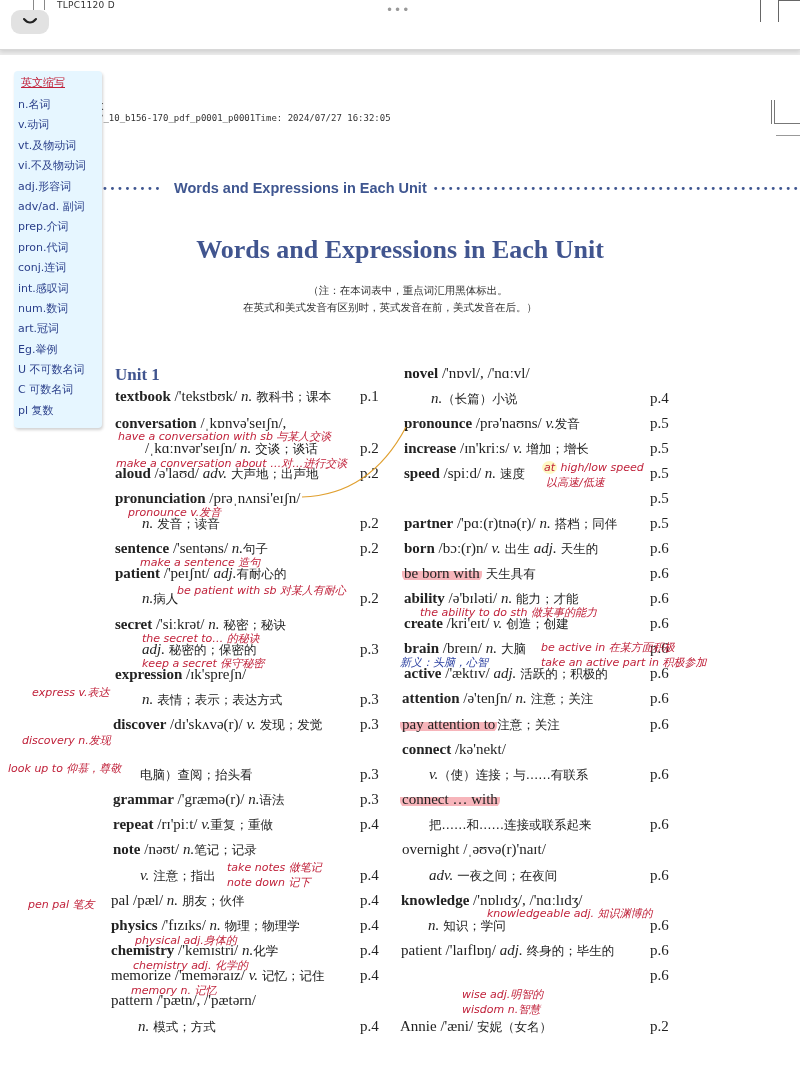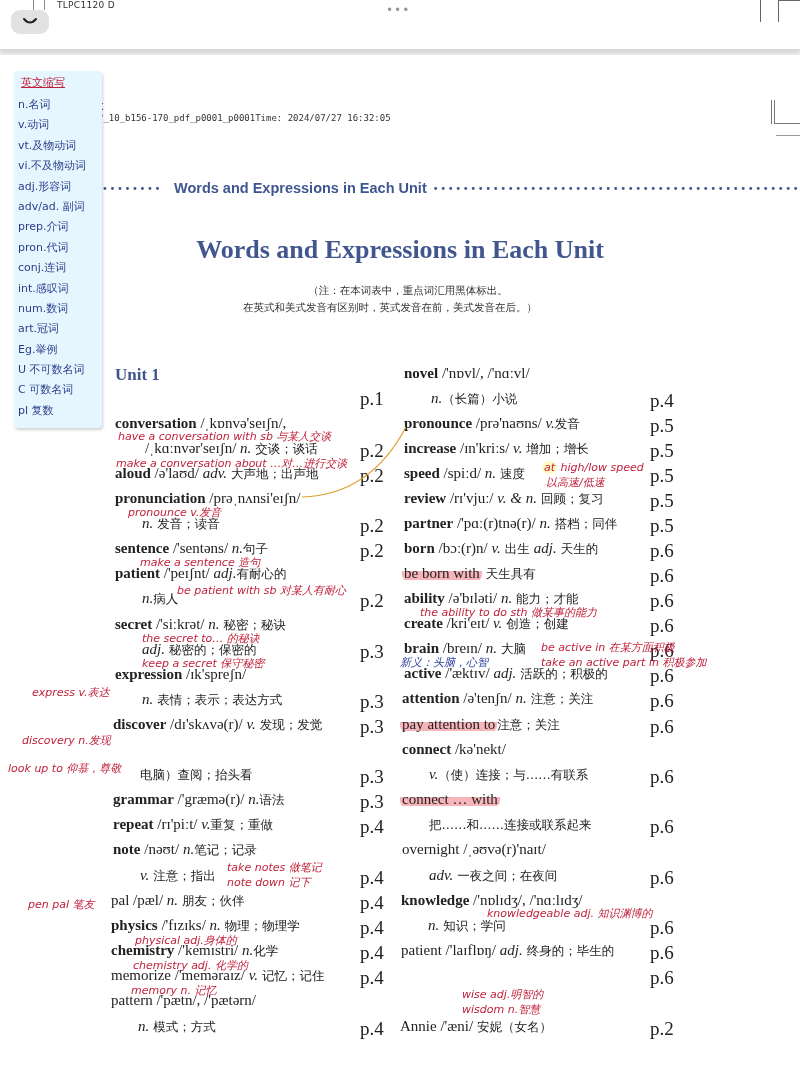--- a/index.html
+++ b/index.html
@@ -52,21 +52,21 @@
             font-size: 10.5px; color: #333; }
   .subnote.l1 { top: 229px; left: 8px; }
   .subnote.l2 { top: 246px; left: -10px; }
 
   
   .entry { position: absolute; font-family: "Liberation Serif", serif; font-size: 15px; color: #222; white-space: nowrap; }
   .entry .hw { font-weight: bold; }
   .entry .hw.normal { font-weight: normal; }
   .entry .cn { font-family: "DejaVu Sans", sans-serif; font-size: 12.5px; }
   .entry .pos { font-style: italic; }
-  .page-ref { position: absolute; font-family: "Liberation Serif", serif; font-size: 19px; color: #222; }
+  .page-ref { position: absolute; font-family: "Liberation Serif", serif; font-size: 15px; color: #222; }
   .unit-title { position: absolute; left: 115px; top: 310px; font-family: "Liberation Serif", serif; font-weight: bold;
             font-size: 17px; color: #41558f; }
 
   .hl { background: linear-gradient(transparent 35%, rgba(240,120,130,0.55) 35%, rgba(240,120,130,0.55) 92%, transparent 92%);
         border-radius: 6px; padding: 0 2px; margin-left: -2px; }
 
   .note { position: absolute; font-family: "DejaVu Sans", sans-serif; font-size: 11px; color: #c0213a; white-space: nowrap; font-style: italic; }
   .note.blue { color: #2a3fa0; text-align: right; }
   .note .dot { display: inline-block; background: #fef9c3; color: #c0213a; border-radius: 50%; padding: 0 2px; }
 
@@ -120,20 +120,23 @@
     <span class="banner-text">Words and Expressions in Each Unit</span>
     <span class="dots right">••••••••••••••••••••••••••••••••••••••••••••••••••••</span>
   </div>
 
   <div class="main-title">Words and Expressions in Each Unit</div>
   <div class="subnote l1">（注：在本词表中，重点词汇用黑体标出。</div>
   <div class="subnote l2">在英式和美式发音有区别时，英式发音在前，美式发音在后。）</div>
 
   <div class="unit-title">Unit 1</div>
 
+  <div class="entry" style="left:115px;top:333px">
+    <span class="hw">textbook</span><span> /'tekstbʊk/ </span><span class="pos">n.</span><span class="cn"> 教科书；课本</span>
+  </div>
   <div class="page-ref" style="left:360px;top:333px">p.1</div>
 
   <div class="entry" style="left:115px;top:360px">
     <span class="hw">conversation</span><span> /ˌkɒnvə'seɪʃn/,</span>
   </div>
   <div class="entry" style="left:145px;top:385px">
     <span>/ˌkɑːnvər'seɪʃn/ </span><span class="pos">n.</span><span class="cn"> 交谈；谈话</span>
   </div>
   <div class="page-ref" style="left:360px;top:385px">p.2</div>
 
@@ -251,23 +254,20 @@
   <div class="entry" style="left:404px;top:385px">
     <span class="hw">increase</span><span> /ɪn'kriːs/ </span><span class="pos">v.</span><span class="cn"> 增加；增长</span>
   </div>
   <div class="page-ref" style="left:650px;top:385px">p.5</div>
 
   <div class="entry" style="left:404px;top:410px">
     <span class="hw">speed</span><span> /spiːd/ </span><span class="pos">n.</span><span class="cn"> 速度</span>
   </div>
   <div class="page-ref" style="left:650px;top:410px">p.5</div>
 
-  <div class="entry" style="left:404px;top:435px">
-    <span class="hw">review</span><span> /rɪ'vjuː/ </span><span class="pos">v. &amp; n.</span><span class="cn"> 回顾；复习</span>
-  </div>
   <div class="page-ref" style="left:650px;top:435px">p.5</div>
 
   <div class="entry" style="left:404px;top:460px">
     <span class="hw">partner</span><span> /'pɑː(r)tnə(r)/ </span><span class="pos">n.</span><span class="cn"> 搭档；同伴</span>
   </div>
   <div class="page-ref" style="left:650px;top:460px">p.5</div>
 
   <div class="entry" style="left:404px;top:485px">
     <span class="hw">born</span><span> /bɔː(r)n/ </span><span class="pos">v.</span><span class="cn"> 出生 </span><span class="pos">adj.</span><span class="cn"> 天生的</span>
   </div>

